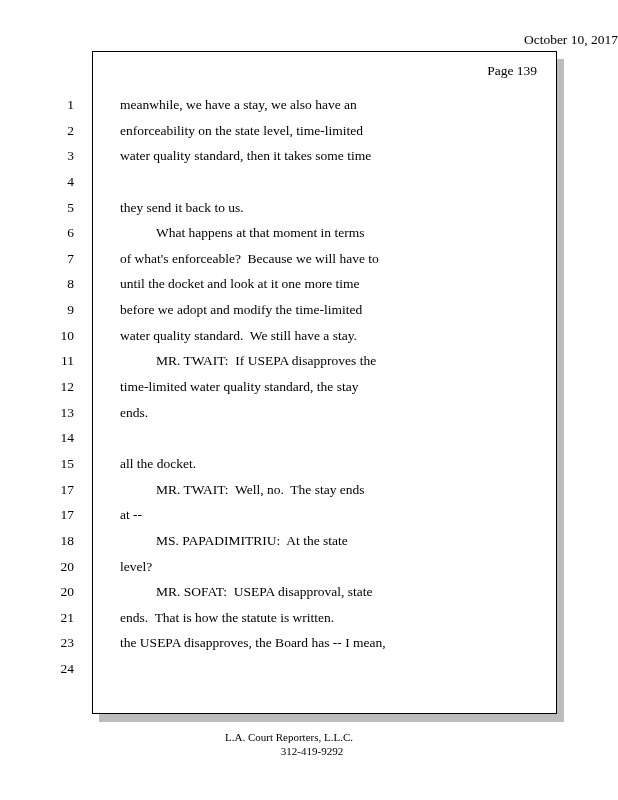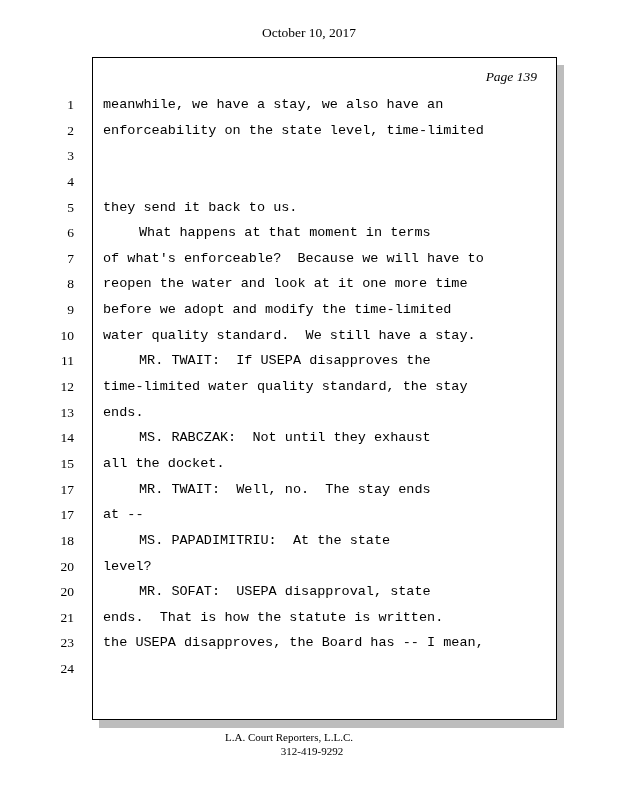--- a/index.html
+++ b/index.html
@@ -6,40 +6,39 @@
     --bg:#ffffff; --ink:#000000; --border:#000000; --shadow:#bdbdbd;
   }
   html,body{margin:0;padding:0;}
   body{
     width:618px;height:800px;background:var(--bg);
     font-family:"Liberation Serif", serif;color:var(--ink);
     -webkit-font-smoothing:antialiased;
   }
   .page{position:relative;width:618px;height:800px;overflow:hidden;background:var(--bg);}
   .date{
-    position:absolute;top:26px;left:0;width:618px;
-    text-align:center;font-size:13.5px;line-height:14px;white-space:pre;
+    position:absolute;top:33px;left:0;width:618px;
+    text-align:right;font-size:13.5px;line-height:14px;white-space:pre;
   }
   .box{
-    position:absolute;left:92px;top:57px;width:463px;height:661px;
+    position:absolute;left:92px;top:51px;width:463px;height:661px;
     border:1px solid var(--border);background:var(--bg);
     box-shadow:7px 8px 0 0 var(--shadow);
-    font-style:italic;
   }
   .page-label{
     position:absolute;top:12px;right:19px;
     font-size:13.5px;line-height:14px;white-space:pre;
   }
   .lines{position:absolute;left:0;top:92px;width:618px;}
   .line-row{
     display:flex;height:25.65px;line-height:25.65px;
     font-size:13.5px;white-space:pre;
   }
   .line-num{flex:0 0 74px;width:74px;text-align:right;}
-  .line-text{margin-left:29px;font-family:Liberation Mono, monospace;}
+  .line-text{margin-left:46px;}
   .line-row.indent .line-text{text-indent:36px;}
   .footer{
     position:absolute;top:731px;left:0;width:618px;
     text-align:center;font-size:11px;
   }
   .footer-company{position:relative;left:-20px;line-height:13px;margin-bottom:1px;white-space:pre;}
   .footer-phone{position:relative;left:3px;line-height:13px;white-space:pre;}
 </style>
 </head>
 <body>
@@ -48,32 +47,32 @@
 
   <div class="date">October 10, 2017</div>
 
   <div class="box">
     <div class="page-label">Page 139</div>
   </div>
 
   <div class="lines" id="lines">
       <div class="line-row"><span class="line-num">1</span><span class="line-text">meanwhile, we have a stay, we also have an</span></div>
       <div class="line-row"><span class="line-num">2</span><span class="line-text">enforceability on the state level, time-limited</span></div>
-      <div class="line-row"><span class="line-num">3</span></div>
+      <div class="line-row"><span class="line-num">3</span><span class="line-text">water quality standard, then it takes some time</span></div>
       <div class="line-row"><span class="line-num">4</span></div>
       <div class="line-row"><span class="line-num">5</span><span class="line-text">they send it back to us.</span></div>
       <div class="line-row indent"><span class="line-num">6</span><span class="line-text">What happens at that moment in terms</span></div>
       <div class="line-row"><span class="line-num">7</span><span class="line-text">of what's enforceable?  Because we will have to</span></div>
-      <div class="line-row"><span class="line-num">8</span><span class="line-text">reopen the water and look at it one more time</span></div>
+      <div class="line-row"><span class="line-num">8</span><span class="line-text">until the docket and look at it one more time</span></div>
       <div class="line-row"><span class="line-num">9</span><span class="line-text">before we adopt and modify the time-limited</span></div>
       <div class="line-row"><span class="line-num">10</span><span class="line-text">water quality standard.  We still have a stay.</span></div>
       <div class="line-row indent"><span class="line-num">11</span><span class="line-text">MR. TWAIT:  If USEPA disapproves the</span></div>
       <div class="line-row"><span class="line-num">12</span><span class="line-text">time-limited water quality standard, the stay</span></div>
       <div class="line-row"><span class="line-num">13</span><span class="line-text">ends.</span></div>
-      <div class="line-row indent"><span class="line-num">14</span><span class="line-text">MS. RABCZAK:  Not until they exhaust</span></div>
+      <div class="line-row indent"><span class="line-num">14</span></div>
       <div class="line-row"><span class="line-num">15</span><span class="line-text">all the docket.</span></div>
       <div class="line-row indent"><span class="line-num">17</span><span class="line-text">MR. TWAIT:  Well, no.  The stay ends</span></div>
       <div class="line-row"><span class="line-num">17</span><span class="line-text">at --</span></div>
       <div class="line-row indent"><span class="line-num">18</span><span class="line-text">MS. PAPADIMITRIU:  At the state</span></div>
       <div class="line-row"><span class="line-num">20</span><span class="line-text">level?</span></div>
       <div class="line-row indent"><span class="line-num">20</span><span class="line-text">MR. SOFAT:  USEPA disapproval, state</span></div>
       <div class="line-row"><span class="line-num">21</span><span class="line-text">ends.  That is how the statute is written.</span></div>
       <div class="line-row"><span class="line-num">23</span><span class="line-text">the USEPA disapproves, the Board has -- I mean,</span></div>
       <div class="line-row"><span class="line-num">24</span></div>
     </div>

